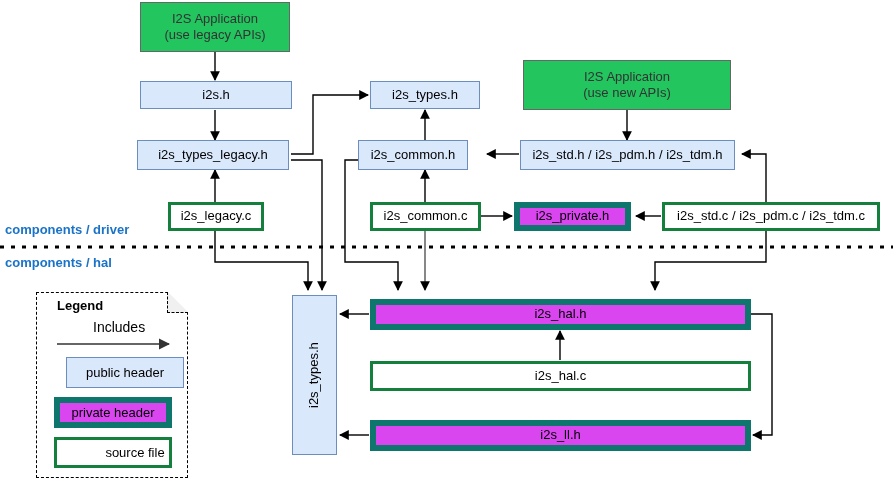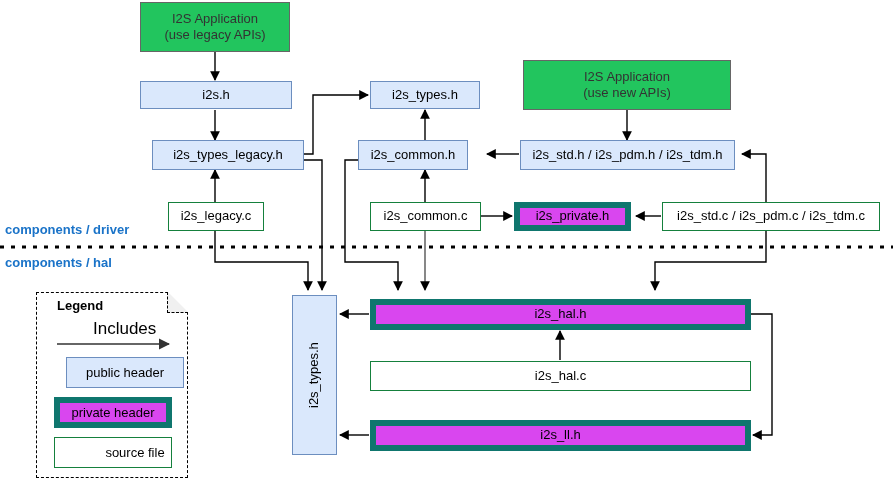--- a/index.html
+++ b/index.html
@@ -16,21 +16,21 @@
     box-sizing:border-box;
     display:flex;align-items:center;justify-content:center;
     text-align:center;
     font-size:13px;
     line-height:1.25;
     color:#000000;
     z-index:3;
   }
   .n-public{ background:#dae8fc; border:1px solid #6c8ebf; }
   .n-private{ background:#d946ef; border:6px solid #0f766e; }
-  .n-source{ background:#ffffff; border:1px solid #15803d; }
+  .n-source{ background:#ffffff; border:3px solid #15803d; }
   .n-app{ background:#22c55e; border:1px solid #666666; color:#333333;justify-content:center; }
   .n-vertical{
     writing-mode:vertical-rl;
     transform:rotate(180deg);
   }
   .divider-label{
     position:absolute;
     font-size:13px;
     font-weight:bold;
     color:#1a73c8;
@@ -64,21 +64,21 @@
     border-top:20px solid #ffffff;
   }
   .legend-item{
     position:absolute;
     box-sizing:border-box;
     display:flex;align-items:center;justify-content:center;
     font-size:13px;color:#000;
   }
   .legend-includes-label{
     position:absolute;
-    font-size:17px;color:#000;
+    font-size:14px;color:#000;
     white-space:nowrap;
   }
   svg.edges{
     position:absolute;left:0;top:0;
     width:893px;height:482px;
     z-index:2;
     pointer-events:none;
   }
   svg.divider{
     position:absolute;left:0;top:0;
@@ -155,21 +155,21 @@
 
   <div class="node n-app" style="left:523px;top:60px;width:208px;height:50px;">
     <div>
       <div>I2S Application</div>
       <div>(use new APIs)</div>
     </div>
   </div>
 
   <div class="node n-public" style="left:140px;top:81px;width:152px;height:28px;">i2s.h</div>
 
-  <div class="node n-public" style="left:152px;top:140px;width:152px;height:30px;">i2s_types_legacy.h</div>
+  <div class="node n-public" style="left:137px;top:140px;width:152px;height:30px;">i2s_types_legacy.h</div>
 
   <div class="node n-public" style="left:370px;top:81px;width:110px;height:28px;">i2s_types.h</div>
 
   <div class="node n-public" style="left:358px;top:140px;width:110px;height:30px;">i2s_common.h</div>
 
   <div class="node n-public" style="left:520px;top:140px;width:215px;height:30px;">i2s_std.h / i2s_pdm.h / i2s_tdm.h</div>
 
   <div class="node n-source" style="left:168px;top:202px;width:96px;height:29px;">i2s_legacy.c</div>
 
   <div class="node n-source" style="left:370px;top:202px;width:111px;height:29px;">i2s_common.c</div>

